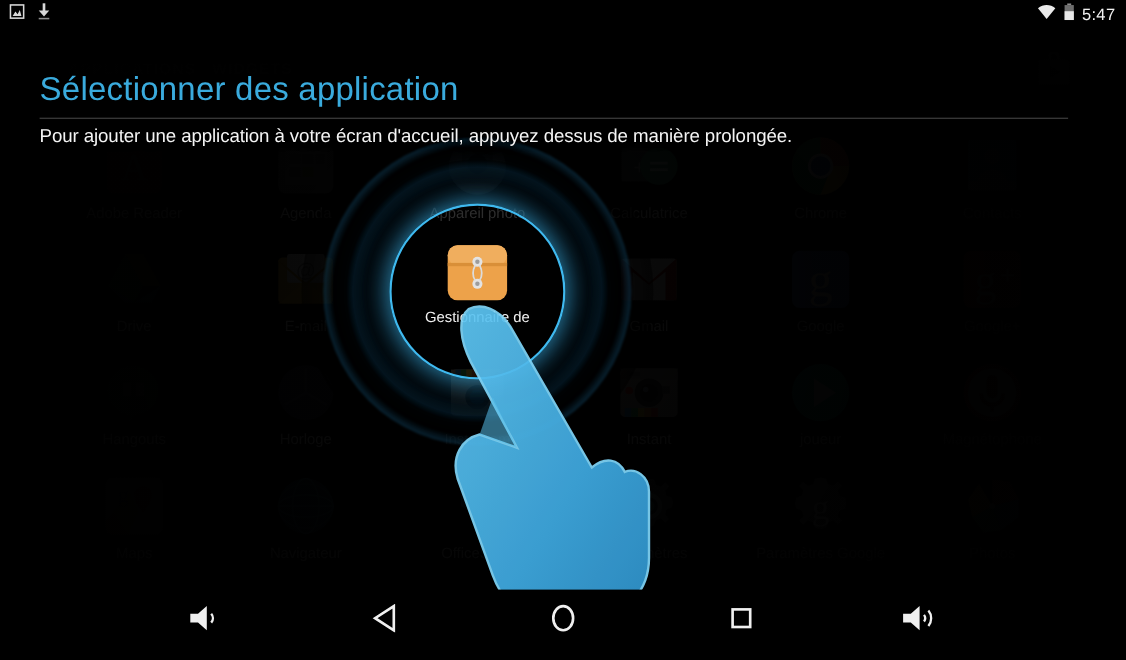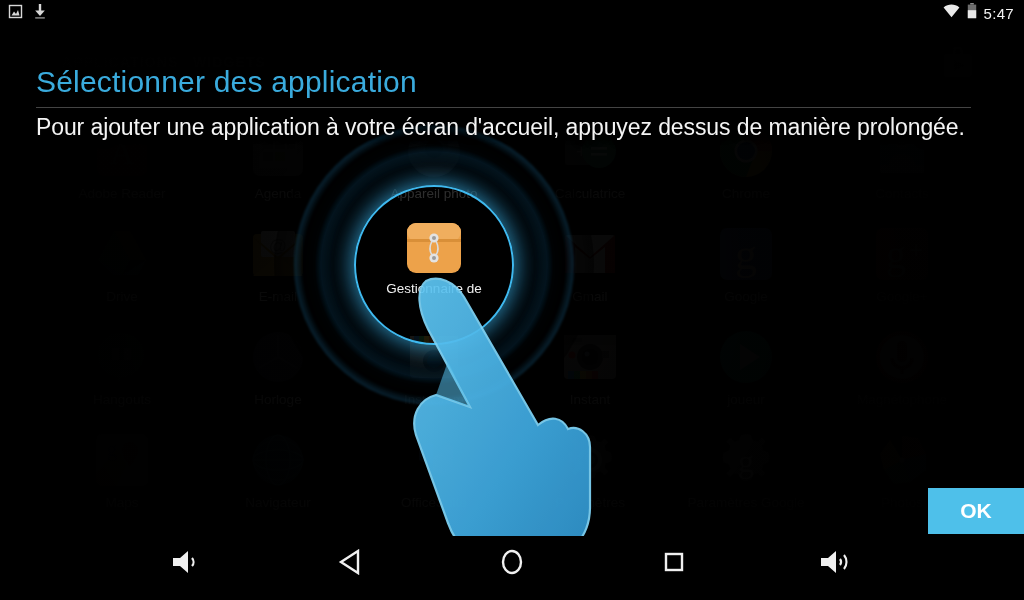--- a/index.html
+++ b/index.html
@@ -82,21 +82,21 @@
 
   
   #finger { position:absolute; left:410px; top:275px; z-index:32; pointer-events:none; }
 
   
   #titlewrap { position:absolute; left:0; top:55px; width:1024px; z-index:40; }
   #title { position:absolute; left:36px; top:10px; font-size:30px; color:#3aabdd;
            letter-spacing:.2px; font-weight:normal; text-shadow:0 1px 3px #000; }
   #titlerule { position:absolute; left:36px; top:52px; width:935px; height:1px;
                background:rgba(150,150,150,.45); }
-  #subtitle { position:absolute; left:36px; top:59px; font-size:23px; color:#f4f4f4;
+  #subtitle { position:absolute; left:36px; top:59px; font-size:17px; color:#f4f4f4;
               letter-spacing:-.1px; text-shadow:0 1px 4px #000, 0 0 8px #000; }
 
   
   #okbtn { position:absolute; right:0px; top:488px; width:96px; height:46px; z-index:45;
            background:#4ec0ea; display:flex; align-items:center; justify-content:center;
            font-size:21px; font-weight:bold; color:#fff; cursor:pointer; }
 
   
   #navbar { position:absolute; left:0; bottom:0; width:1024px; height:52px; background:#000;
             display:flex; align-items:center; z-index:55; }
@@ -501,21 +501,20 @@
       <path d="M26 120 L60 132 L38 86 Z" fill="#56bdea" opacity=".55"></path>
     </svg>
   </div>
 
   <div id="titlewrap">
     <div id="title">Sélectionner des application</div>
     <div id="titlerule"></div>
     <div id="subtitle">Pour ajouter une application à votre écran d'accueil, appuyez dessus de manière prolongée.</div>
   </div>
 
-  <div id="okbtn">OK</div>
 
   <div id="navbar">
     <div class="navbtn" style="left:163px;">
       <svg width="32" height="26" viewBox="0 0 32 26">
         <path d="M3 9 L10 9 L18 2 L18 24 L10 17 L3 17 Z" fill="#f0f0f0"></path>
         <path d="M22 9 a6 6 0 0 1 0 8" fill="none" stroke="#f0f0f0" stroke-width="2.2"></path>
       </svg>
     </div>
     <div class="navbtn" style="left:327px;">
       <svg width="24" height="26" viewBox="0 0 24 26">

